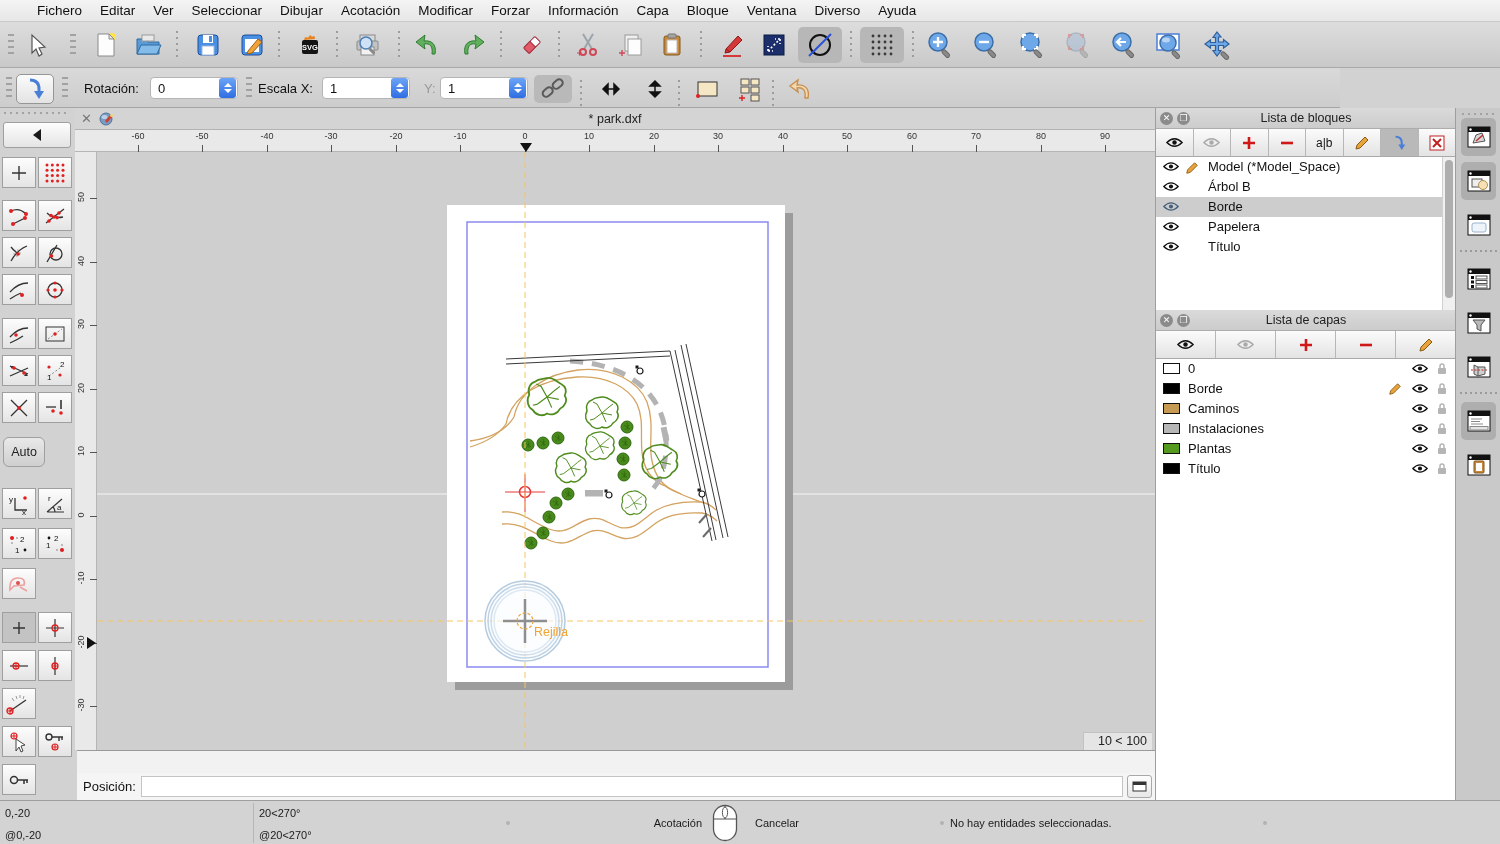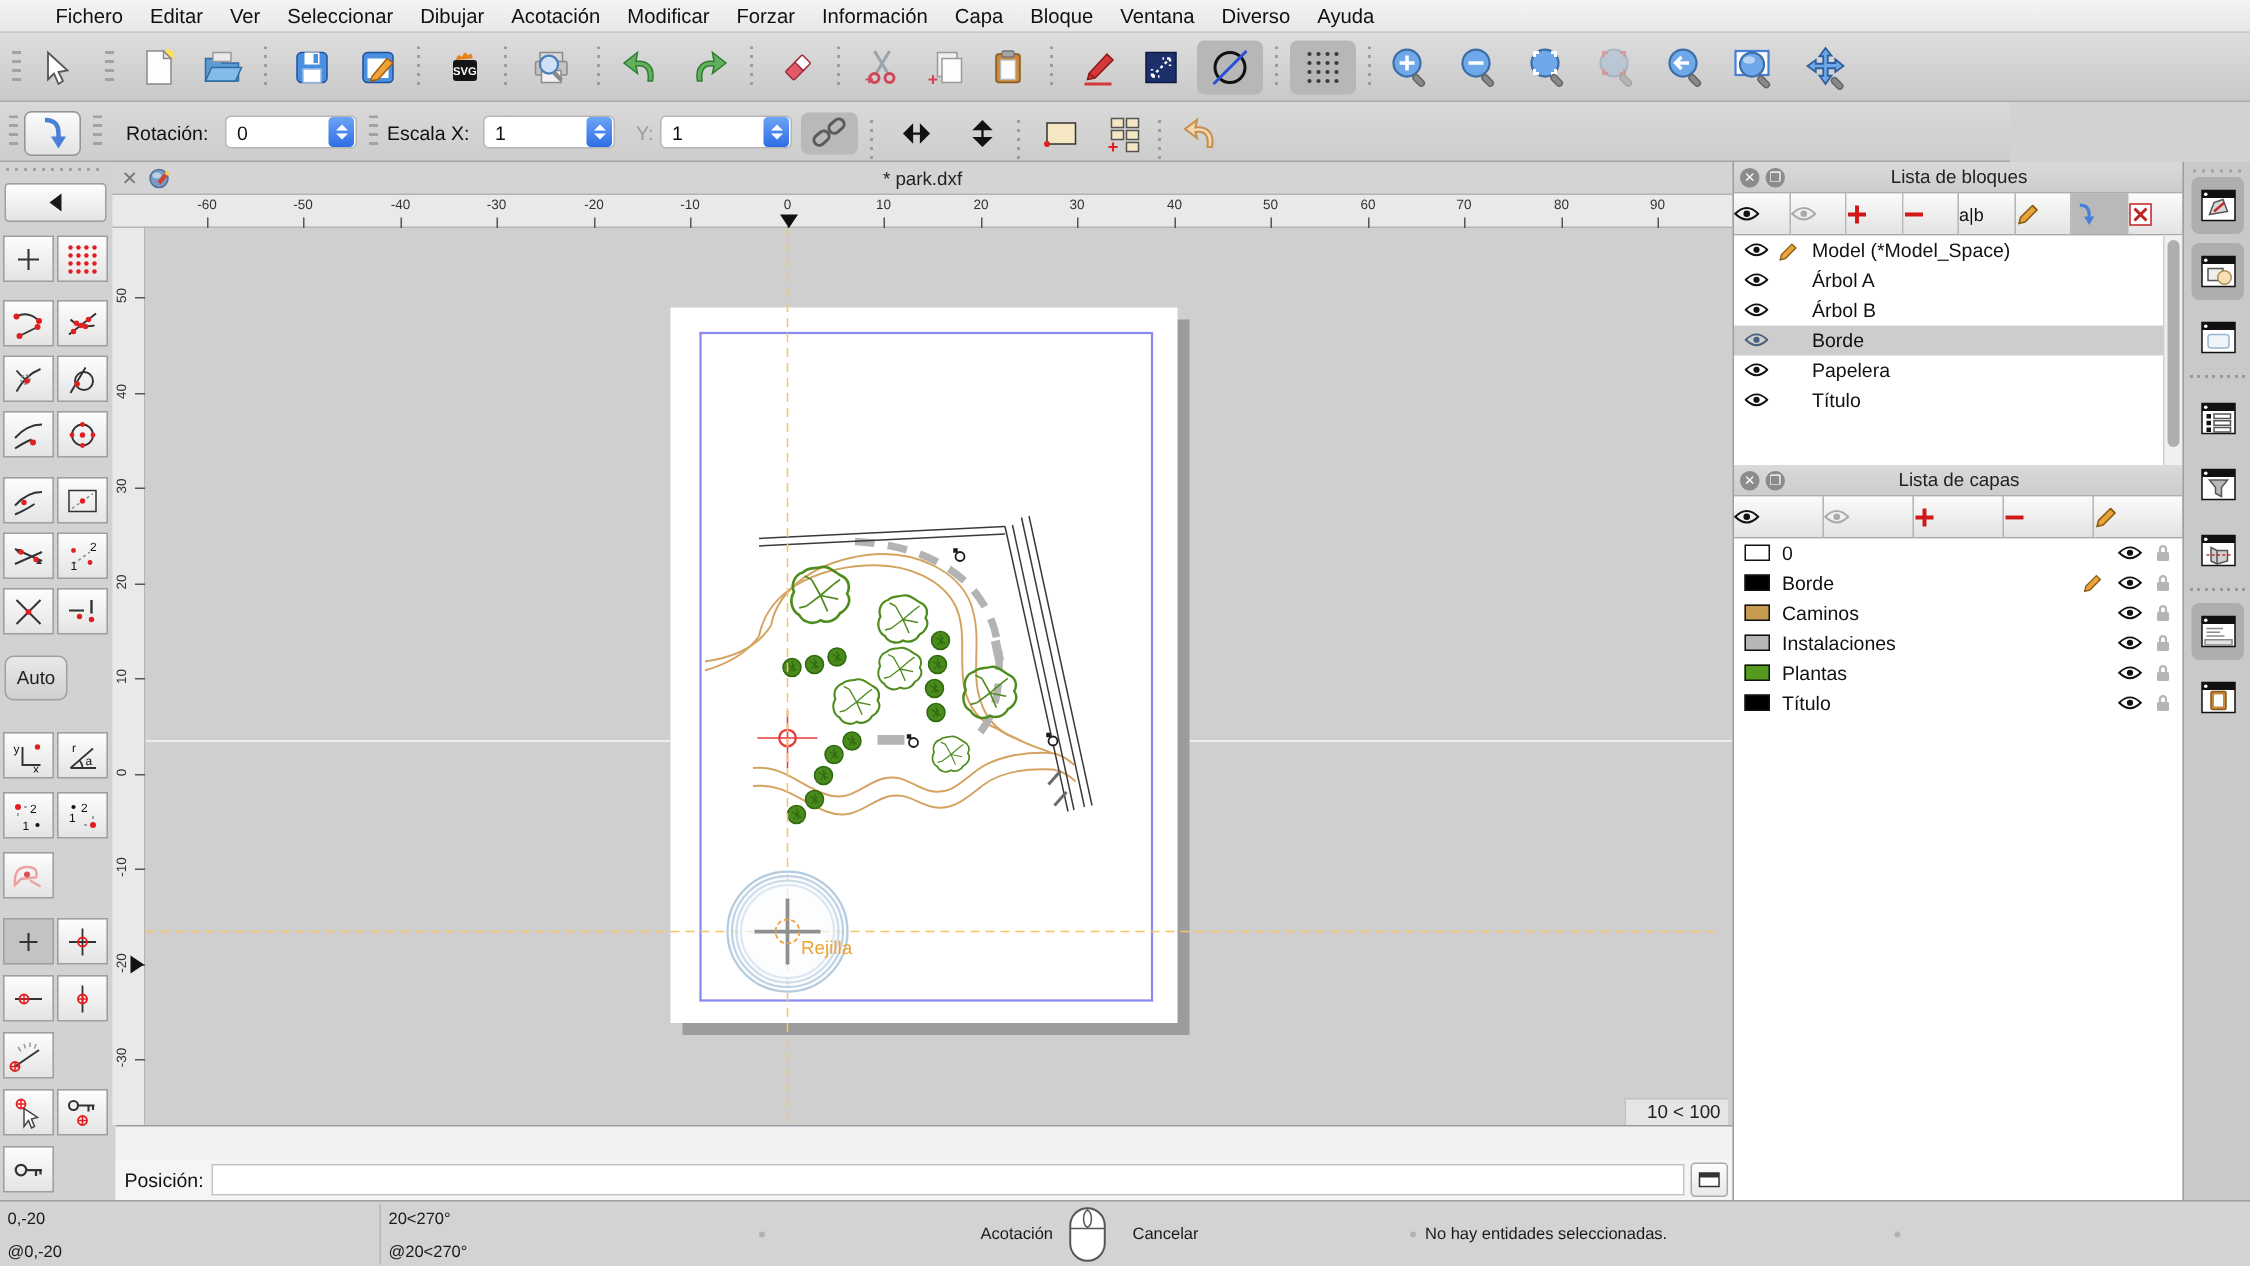--- a/index.html
+++ b/index.html
@@ -53,21 +53,21 @@
 #cmdscroll{position:absolute;right:3px;top:2px;width:8px;height:17px;border-radius:4px;background:#979797}
 #posrow{position:absolute;left:0;top:22px;width:100%;height:28px;background:#f5f5f5}
 #posrow .plabel{position:absolute;left:6px;top:6px;font-size:13px}
 #posinput{position:absolute;left:64px;top:3px;right:32px;height:21px;background:#fff;border:1px solid #c4c4c4}
 #posbtn{position:absolute;right:3px;top:2px;width:25px;height:23px;background:linear-gradient(#fdfdfd,#e8e8e8);border:1px solid #a9a9a9;border-radius:3px;display:flex;align-items:center;justify-content:center}
 
 .panel-h{position:absolute;left:0;width:300px;height:21px;background:linear-gradient(#dadada,#cccccc);border-bottom:1px solid #adadad}
 .panel-h .title{position:absolute;width:100%;text-align:center;top:3px;font-size:12.5px;color:#222}
 .winbtn{position:absolute;top:4px;width:13px;height:13px;border-radius:50%;background:#8b8b8b;color:#fff;font-size:9px;line-height:13px;text-align:center}
 .ptoolbar{position:absolute;left:0;width:300px;height:28px;display:flex}
-.pbtn{flex:1;border-right:1px solid #b7b7b7;border-bottom:1px solid #a9a9a9;background:linear-gradient(#fbfbfb,#e3e3e3);display:flex;align-items:center;justify-content:flex-start;font-size:12px}
+.pbtn{flex:1;border-right:1px solid #b7b7b7;border-bottom:1px solid #a9a9a9;background:linear-gradient(#fbfbfb,#e3e3e3);display:flex;align-items:center;justify-content:center;font-size:12px}
 .pbtn.pressed{background:#b9b9b9}
 #blockspanel{position:absolute;left:1155px;top:108px;width:300px;height:202px;background:#d4d4d4;border-left:1px solid #9e9e9e}
 #blockslist{position:absolute;left:0;top:49px;width:300px;height:153px;background:#fff;overflow:hidden}
 #blockscroll{position:absolute;right:0;top:49px;width:13px;height:153px;background:#f0f0f0;border-left:1px solid #d0d0d0}
 #blockscroll .thumb{position:absolute;left:2px;top:3px;width:8px;height:138px;border-radius:4px;background:#aeaeae}
 .lrow{position:relative;height:20px;font-size:13px}
 .lrow.sel{background:#cdcdcd}
 .lrow .ico1{position:absolute;left:7px;top:4px}
 .lrow .ico2{position:absolute;left:29px;top:4px}
 .lrow .lab{position:absolute;left:52px;top:2px;white-space:nowrap}
@@ -1035,29 +1035,20 @@
         </span>
       <span class="lab">Model (*Model_Space)</span>
     </div>
     <div class="lrow">
       <span class="ico1">
           <svg width="16" height="11" viewBox="0 0 20 12">
             <path d="M1,6 Q10,-3 19,6 Q10,15 1,6 Z" fill="none" stroke="#111" stroke-width="1.6"></path>
             <circle cx="10" cy="6" r="2.6" fill="#111"></circle>
           </svg>
         </span>
-      <span class="lab">Árbol A</span>
-    </div>
-    <div class="lrow">
-      <span class="ico1">
-          <svg width="16" height="11" viewBox="0 0 20 12">
-            <path d="M1,6 Q10,-3 19,6 Q10,15 1,6 Z" fill="none" stroke="#111" stroke-width="1.6"></path>
-            <circle cx="10" cy="6" r="2.6" fill="#111"></circle>
-          </svg>
-        </span>
       <span class="lab">Árbol B</span>
     </div>
     <div class="lrow sel">
       <span class="ico1">
           <svg width="16" height="11" viewBox="0 0 20 12">
             <path d="M1,6 Q10,-3 19,6 Q10,15 1,6 Z" fill="none" stroke="#47617d" stroke-width="1.6"></path>
             <circle cx="10" cy="6" r="2.6" fill="#47617d"></circle>
           </svg>
         </span>
       <span class="lab">Borde</span>

